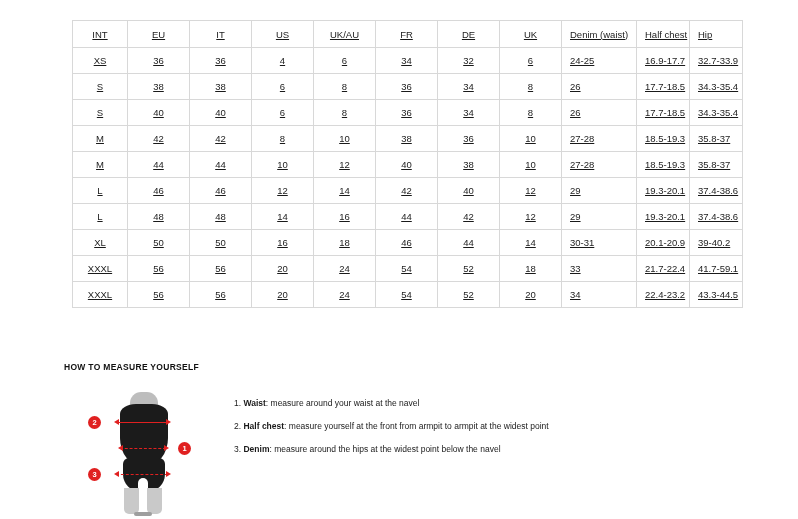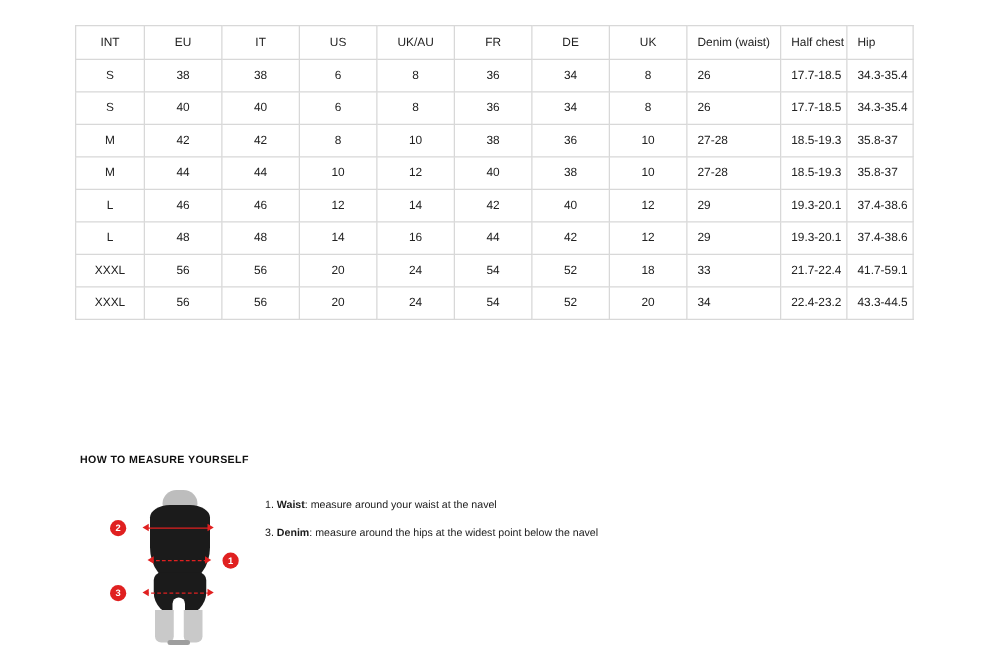--- a/index.html
+++ b/index.html
@@ -16,23 +16,24 @@
   }
   .page {
     position: relative;
     width: 798px;
     height: 519px;
   }
 
   
   .table-wrap {
     position: absolute;
-    left: 60px;
+    left: 72px;
     top: 20px;
     width: 670px;
+    text-decoration: underline;
   }
   table.size-table {
     border-collapse: collapse;
     width: 670px;
     table-layout: fixed;
   }
   table.size-table td,
   table.size-table th {
     border: 1px solid #d8d8d8;
     height: 25px;
@@ -74,21 +75,21 @@
     align-items: flex-start;
   }
   .figure {
     position: relative;
     width: 120px;
     height: 130px;
     margin-left: 22px;
     flex: none;
   }
   .instructions {
-    margin-left: 6px;
+    margin-left: 28px;
     padding-top: 12px;
   }
   .instructions p {
     margin: 0 0 13px 0;
     font-size: 8.5px;
     color: #1a1a1a;
     line-height: 1.2;
   }
   .instructions p b {
     font-weight: bold;
@@ -218,20 +219,33 @@
           <th>FR</th>
           <th>DE</th>
           <th>UK</th>
           <th class="align-left">Denim (waist)</th>
           <th class="align-left">Half chest</th>
           <th class="align-left">Hip</th>
         </tr>
       </thead>
       <tbody>
         <tr>
+          <td>XS</td>
+          <td>36</td>
+          <td>36</td>
+          <td>4</td>
+          <td>6</td>
+          <td>34</td>
+          <td>32</td>
+          <td>6</td>
+          <td class="align-left">24-25</td>
+          <td class="align-left">16.9-17.7</td>
+          <td class="align-left">32.7-33.9</td>
+        </tr>
+        <tr>
           <td>S</td>
           <td>38</td>
           <td>38</td>
           <td>6</td>
           <td>8</td>
           <td>36</td>
           <td>34</td>
           <td>8</td>
           <td class="align-left">26</td>
           <td class="align-left">17.7-18.5</td>
@@ -296,20 +310,33 @@
           <td>14</td>
           <td>16</td>
           <td>44</td>
           <td>42</td>
           <td>12</td>
           <td class="align-left">29</td>
           <td class="align-left">19.3-20.1</td>
           <td class="align-left">37.4-38.6</td>
         </tr>
         <tr>
+          <td>XL</td>
+          <td>50</td>
+          <td>50</td>
+          <td>16</td>
+          <td>18</td>
+          <td>46</td>
+          <td>44</td>
+          <td>14</td>
+          <td class="align-left">30-31</td>
+          <td class="align-left">20.1-20.9</td>
+          <td class="align-left">39-40.2</td>
+        </tr>
+        <tr>
           <td>XXXL</td>
           <td>56</td>
           <td>56</td>
           <td>20</td>
           <td>24</td>
           <td>54</td>
           <td>52</td>
           <td>18</td>
           <td class="align-left">33</td>
           <td class="align-left">21.7-22.4</td>
@@ -360,19 +387,20 @@
         <div class="arrow-l" style="left:28px; top:85px;"></div>
         <div class="arrow-r" style="left:80px; top:85px;"></div>
 
         <div class="badge" style="left:92px; top:56px;">1</div>
         <div class="badge" style="left:2px; top:30px;">2</div>
         <div class="badge" style="left:2px; top:82px;">3</div>
       </div>
 
       <div class="instructions">
         <p><span>1.</span> <b>Waist</b><span>: measure around your waist at the navel</span></p>
+        <p><span>2.</span> <b>Half chest</b><span>: measure yourself at the front from armpit to armpit at the widest point</span></p>
         <p><span>3.</span> <b>Denim</b><span>: measure around the hips at the widest point below the navel</span></p>
       </div>
 
     </div>
   </div>
 
 </div>
 
 </body></html>

